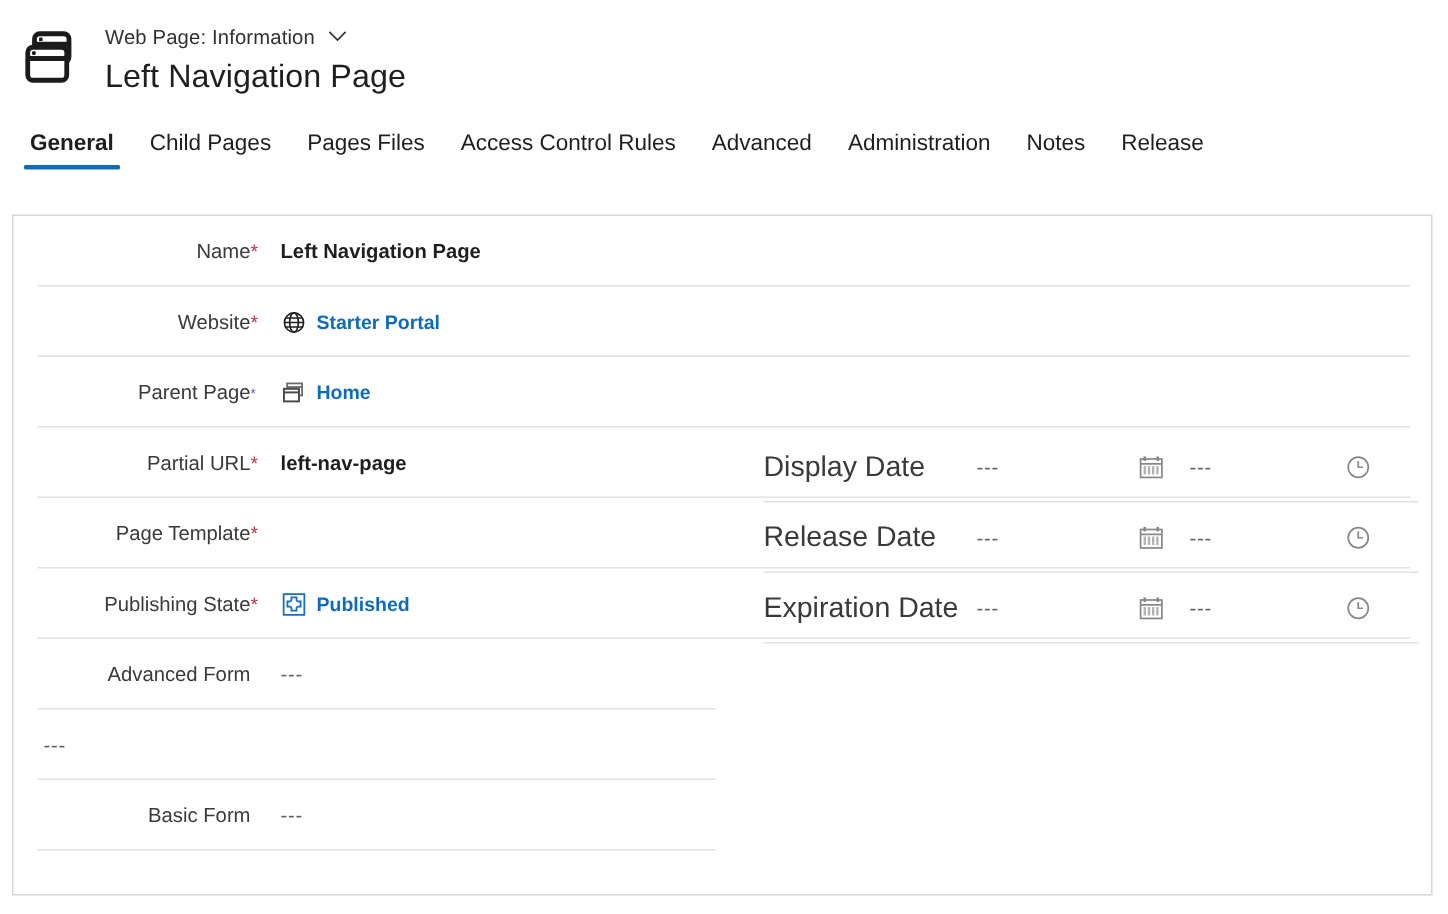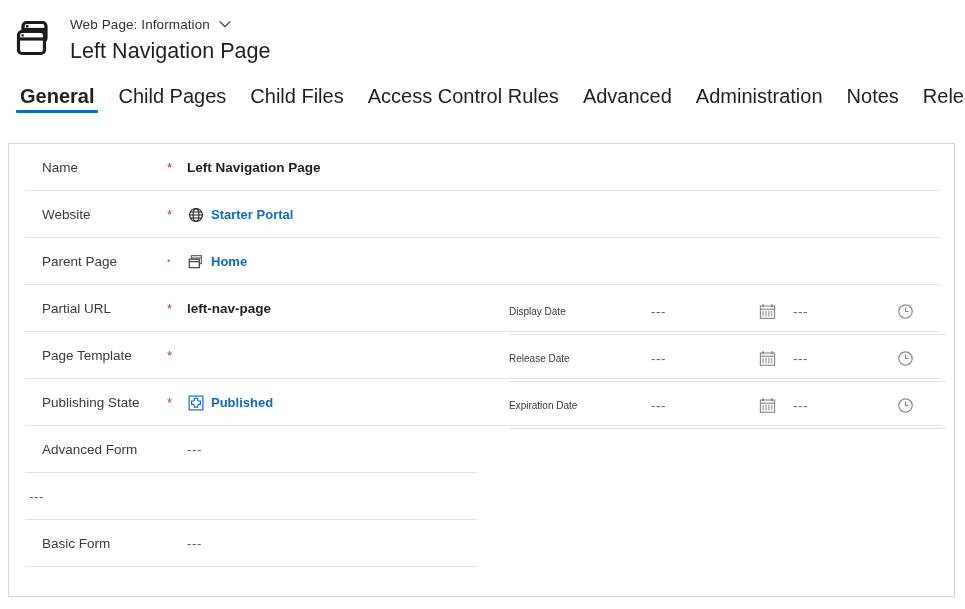--- a/index.html
+++ b/index.html
@@ -64,21 +64,21 @@
   .tabstrip {
     display: flex;
     align-items: flex-end;
     gap: 0px;
     padding-left: 8px;
     height: 42px;
     box-sizing: border-box;
   }
   .tab {
     position: relative;
-    font-size: 20px;
+    font-size: 15px;
     color: #201f1e;
     padding: 0 12px 9px 12px;
     line-height: 18px;
     cursor: pointer;
     white-space: nowrap;
   }
   .tab.active {
     font-weight: 700;
     color: #201f1e;
   }
@@ -146,20 +146,21 @@
   }
 
   .field-label {
     flex: 0 0 auto;
     width: 158px;
     padding-left: 33px;
     box-sizing: border-box;
     font-size: 13.5px;
     color: #3b3a39;
     line-height: 18px;
+    text-align: right;
   }
   .req-star {
     flex: 0 0 12px;
     width: 12px;
     color: #c4314b;
     font-size: 13px;
     line-height: 14px;
     text-align: left;
     font-family: "Liberation Sans", sans-serif;
   }
@@ -197,21 +198,21 @@
   .col-right .field-row { height: 47px; }
   .col-right .field-row::after {
     left: 24px;
     right: 8px;
   }
   .r-label {
     flex: 0 0 auto;
     width: 166px;
     padding-left: 24px;
     box-sizing: border-box;
-    font-size: 10px;
+    font-size: 19px;
     color: #3b3a39;
   }
   .r-date {
     flex: 0 0 108px;
     display: flex;
     align-items: center;
     color: #605e5c;
     font-size: 13.5px;
     letter-spacing: 0.5px;
   }
@@ -269,21 +270,21 @@
         </svg>
       </span>
     </div>
     <div class="record-title">Left Navigation Page</div>
   </div>
 </div>
 
 <div class="tabstrip">
   <div class="tab active">General</div>
   <div class="tab">Child Pages</div>
-  <div class="tab">Child Files</div>
+  <div class="tab">Pages Files</div>
   <div class="tab">Access Control Rules</div>
   <div class="tab">Advanced</div>
   <div class="tab">Administration</div>
   <div class="tab">Notes</div>
   <div class="tab">Release</div>
 </div>
 
 <div class="form-card">
   <div class="form-grid">
 

